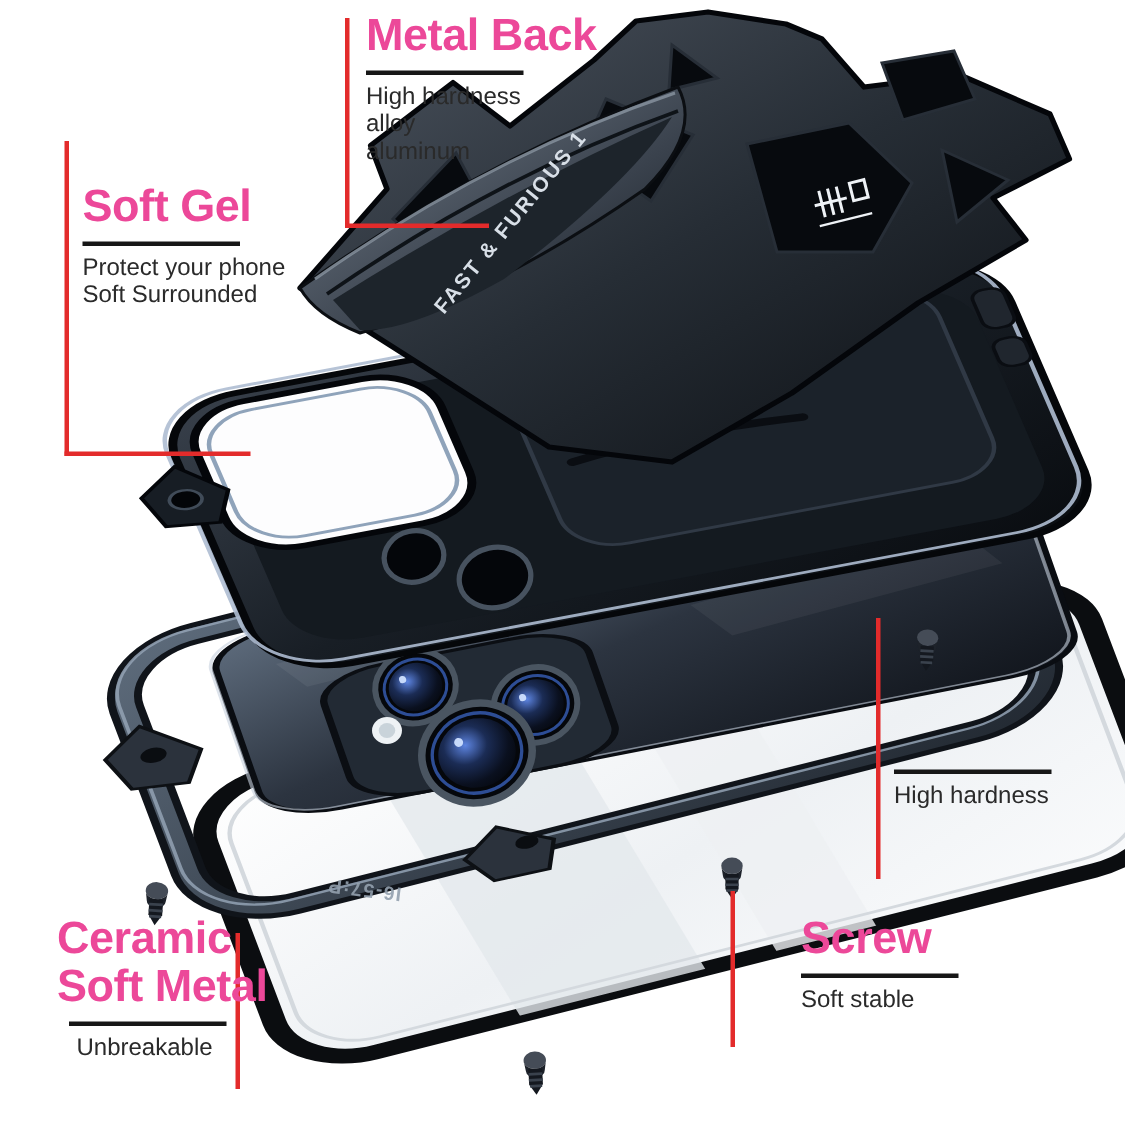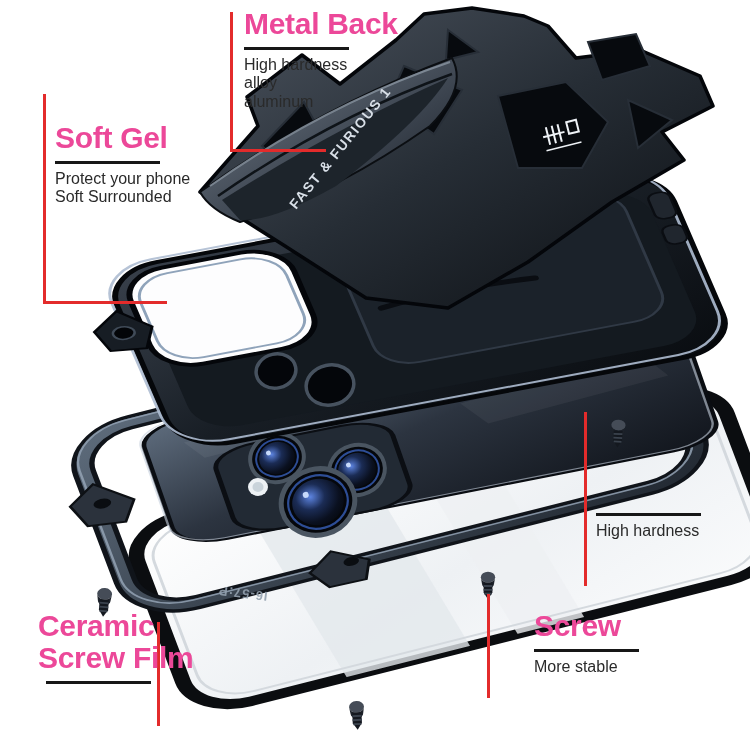--- a/index.html
+++ b/index.html
@@ -209,24 +209,25 @@
   </div>
 
   <div class="callout" id="c-metal" style="left:596px;top:506px;">
     <div class="rule" style="background: rgb(23, 23, 23);"></div>
     <p>High hardness</p>
   </div>
 
   <div class="callout" id="c-screw" style="left:512px;top:610px;margin-left:22px;">
     <h2>Screw</h2>
     <div class="rule" style="background: rgb(23, 23, 23);"></div>
-    <p>More stable</p>
+    <p>Soft stable</p>
   </div>
 
   <div class="callout" id="c-ceramic" style="left:38px;top:610px;">
     <h2>
         <span style="display:block">Ceramic</span>
-        <span style="display:block">Screw Film</span>
+        <span style="display:block">Soft Metal</span>
       </h2>
     <div class="rule" style="background: rgb(23, 23, 23);"></div>
+    <p>Unbreakable</p>
   </div>
 
 </div>
 
 </body></html>

